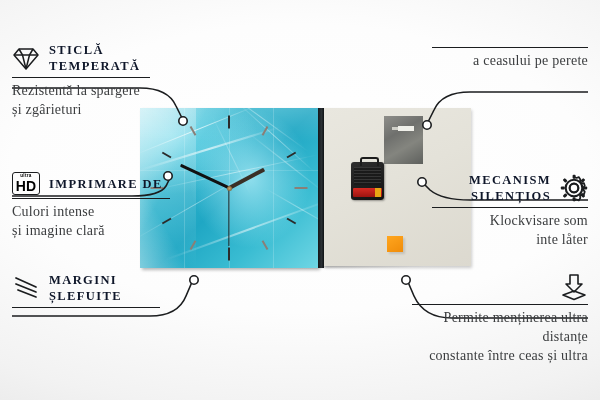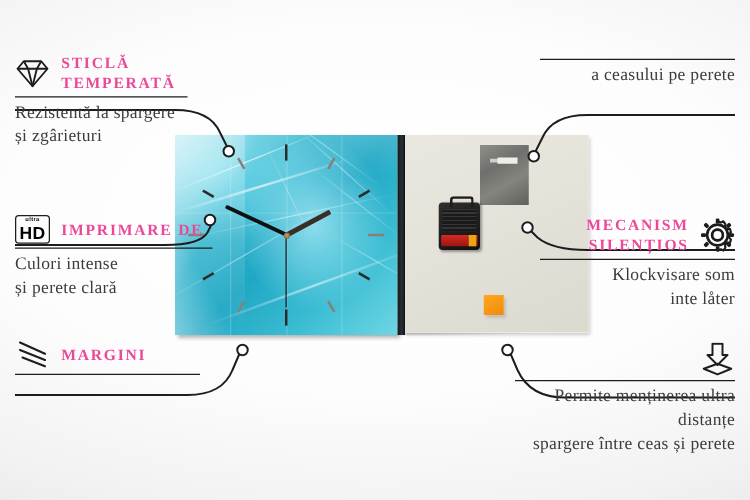--- a/index.html
+++ b/index.html
@@ -68,21 +68,21 @@
   .tick{position:absolute;left:50%;top:50%;width:2px;transform-origin:50% 0;background:#2b2b2b;}
   .tick.light{background:#8a7f77;}
   .hand{position:absolute;left:50%;top:50%;transform-origin:50% 100%;background:#111;border-radius:1px;}
   .pivot{position:absolute;left:50%;top:50%;width:5px;height:5px;margin:-2.5px 0 0 -2.5px;border-radius:50%;
     background:radial-gradient(circle,#caa36a,#6b5227);}
 
   
   .callout{position:absolute;}
   .ct-head{display:flex;align-items:center;gap:9px;}
   .ct-title{
-    font-size:12.5px;letter-spacing:1.4px;color:#ec4899;line-height:1.28;
+    font-size:12.5px;letter-spacing:1.4px;color:#0f172a;line-height:1.28;
     font-family:"Liberation Serif",serif;font-weight:700;text-transform:uppercase;
   }
   .ct-rule{height:1.4px;background:#1b1d1f;margin:3px 0 4px 0;}
   .ct-sub{font-size:14px;color:#3a3c3e;line-height:1.35;letter-spacing:.25px;}
   .left .ct-head{justify-content:flex-start;}
   .left .ct-title{text-align:left;}
   .left .ct-sub{text-align:left;}
   .right .ct-head{justify-content:flex-end;}
   .right .ct-title{text-align:right;}
   .right .ct-sub{text-align:right;}
@@ -213,37 +213,38 @@
         <span class="u">ultra</span>
         <span class="h">HD</span>
       </span>
       <div class="ct-title">
         <div>IMPRIMARE DE</div>
       </div>
     </div>
     <div class="ct-rule" style="width:158px;"></div>
     <div class="ct-sub">
       <div>Culori intense</div>
-      <div>și perete clară</div>
+      <div>și imagine clară</div>
     </div>
   </div>
 
   <div class="callout left" style="left:12px;top:272px;width:160px;">
     <div class="ct-head">
       <span class="icon">
         <svg width="28" height="24" viewBox="0 0 28 24">
           <g fill="none" stroke="#1b1d1f" stroke-width="1.7" stroke-linecap="round">
             <path d="M4,2 L24,11"></path>
               <path d="M4,8 L24,16"></path>
               <path d="M6,14 L24,21"></path>
           </g>
         </svg>
       </span>
       <div class="ct-title">
         <div>MARGINI</div>
+        <div>ȘLEFUITE</div>
       </div>
     </div>
     <div class="ct-rule" style="width:148px;"></div>
   </div>
 
   <div class="callout right" style="right:12px;top:44px;width:168px;">
     <div class="ct-rule" style="width:156px;margin-left:auto;"></div>
     <div class="ct-sub">
       <div>a ceasului pe perete</div>
     </div>
@@ -292,17 +293,17 @@
           <g fill="none" stroke="#1b1d1f" stroke-width="1.6" stroke-linejoin="round">
             <path d="M10,1 L18,1 L18,10 L22,10 L14,18 L6,10 L10,10 Z"></path>
             <path d="M14,17 L25,21 L14,25.5 L3,21 Z"></path>
           </g>
         </svg>
       </span>
     </div>
     <div class="ct-rule" style="width:176px;margin-left:auto;"></div>
     <div class="ct-sub">
       <div>Permite menținerea ultra distanțe</div>
-      <div>spargere între ceas și perete</div>
+      <div>constante între ceas și ultra</div>
     </div>
   </div>
 
 </div>
 
 </body></html>

